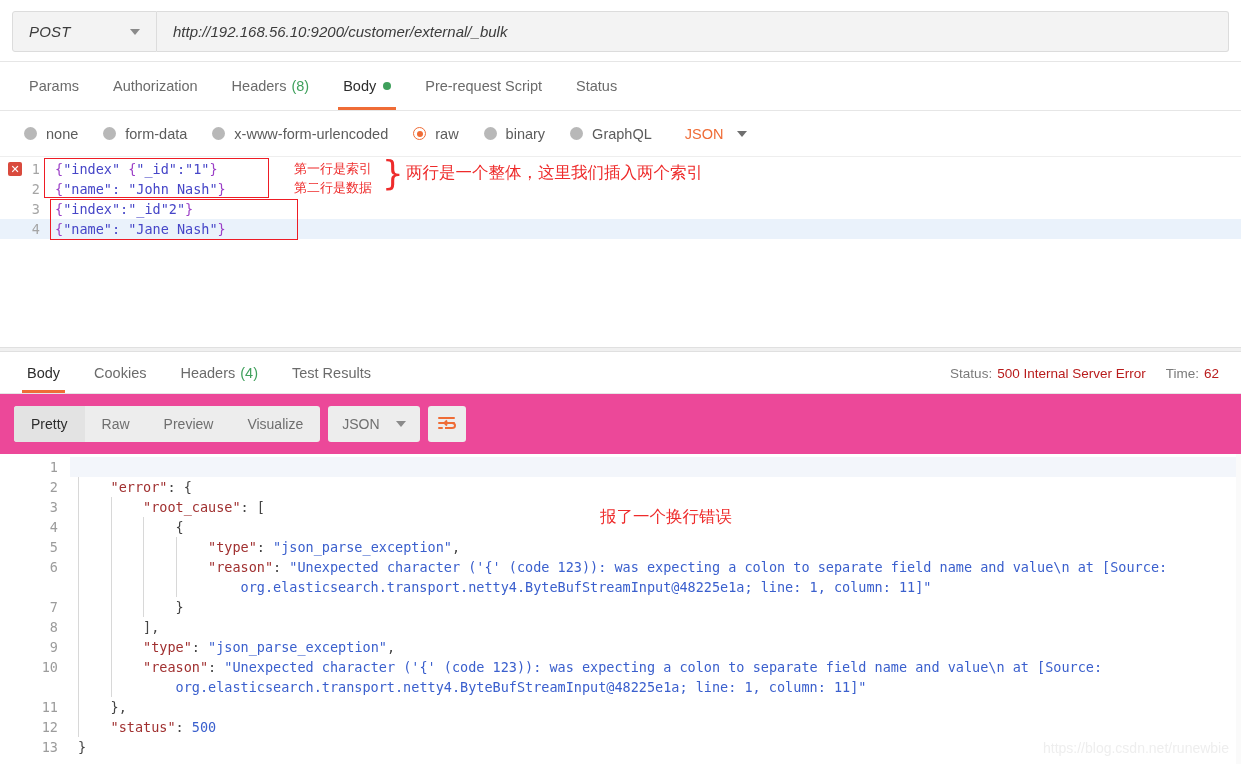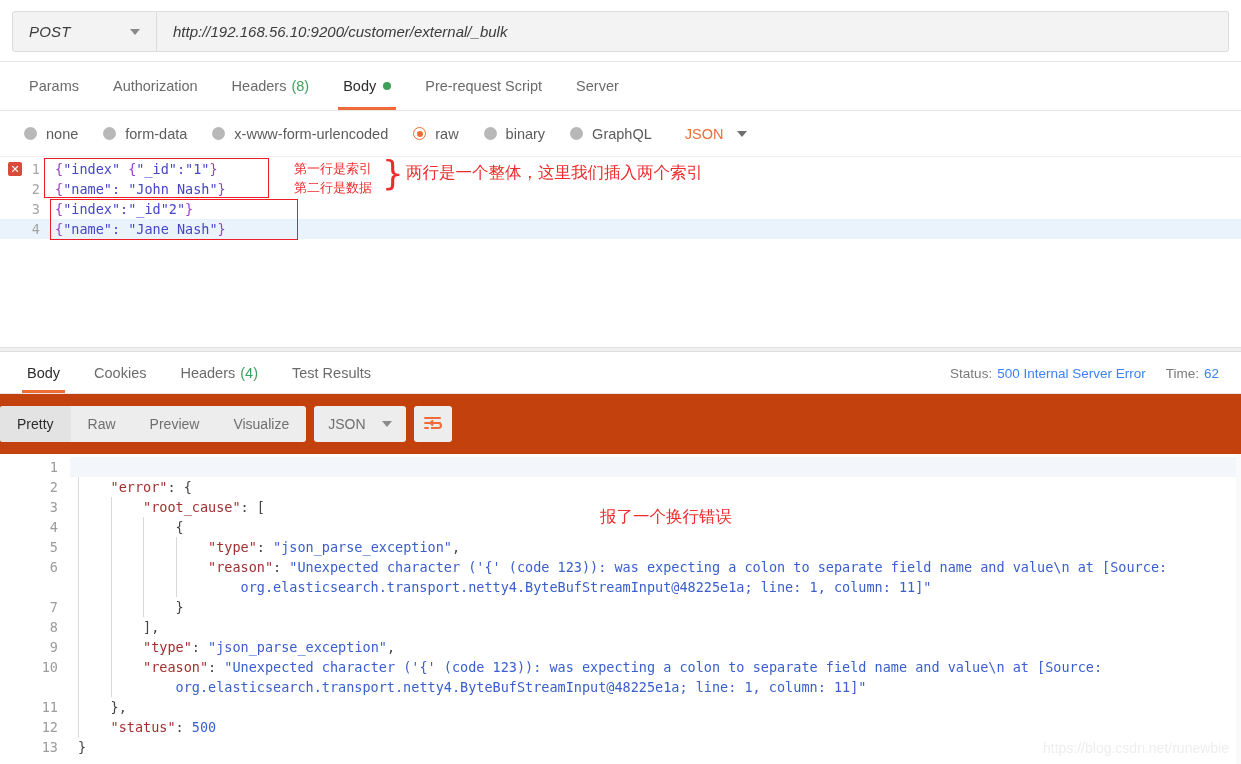--- a/index.html
+++ b/index.html
@@ -135,25 +135,25 @@
   .resp-tabs {
     position: absolute; left: 0; top: 352px; width: 1241px; height: 42px;
     border-bottom: 1px solid #e6e6e6; display: flex; align-items: stretch;
     padding-left: 10px; background: #fff;
   }
   .resp-meta {
     position: absolute; right: 0; top: 352px; height: 42px;
     display: flex; align-items: center; padding-right: 6px; font-size: 13.5px;
   }
   .meta-k { color: #7a7a7a; margin-right: 5px; }
-  .meta-v { color: #3b82f6; margin-right: 20px; }
+  .meta-v { color: #b91c1c; margin-right: 20px; }
 
   .resp-toolbar {
     position: absolute; left: 0; top: 394px; width: 1241px; height: 60px;
-    background: #c2410c; display: flex; align-items: center; 
+    background: #ec4899; display: flex; align-items: center; padding-left: 14px;
   }
   .seg {
     display: flex; background: #ededed; border-radius: 3px; height: 36px;
     align-items: stretch; overflow: hidden;
   }
   .seg-item {
     display: flex; align-items: center; padding: 0 17px; font-size: 14px;
     color: #6f6f6f; cursor: pointer;
   }
   .seg-item.active { color: #2d2d2d; background: #e3e3e3; }
@@ -229,21 +229,21 @@
         <span class="cnt">(8)</span>
       </div>
       <div class="rtab active">
         <span>Body</span>
         <span class="greendot"></span>
       </div>
       <div class="rtab">
         <span>Pre-request Script</span>
       </div>
       <div class="rtab">
-        <span>Server</span>
+        <span>Status</span>
       </div>
     </div>
 
   <div class="bodytype-row">
     <div id="radio-host" style="display:flex;align-items:flex-start;">
         <div class="radio-item">
           <span class="radio-dot"></span>
           <span>none</span>
         </div>
         <div class="radio-item">

